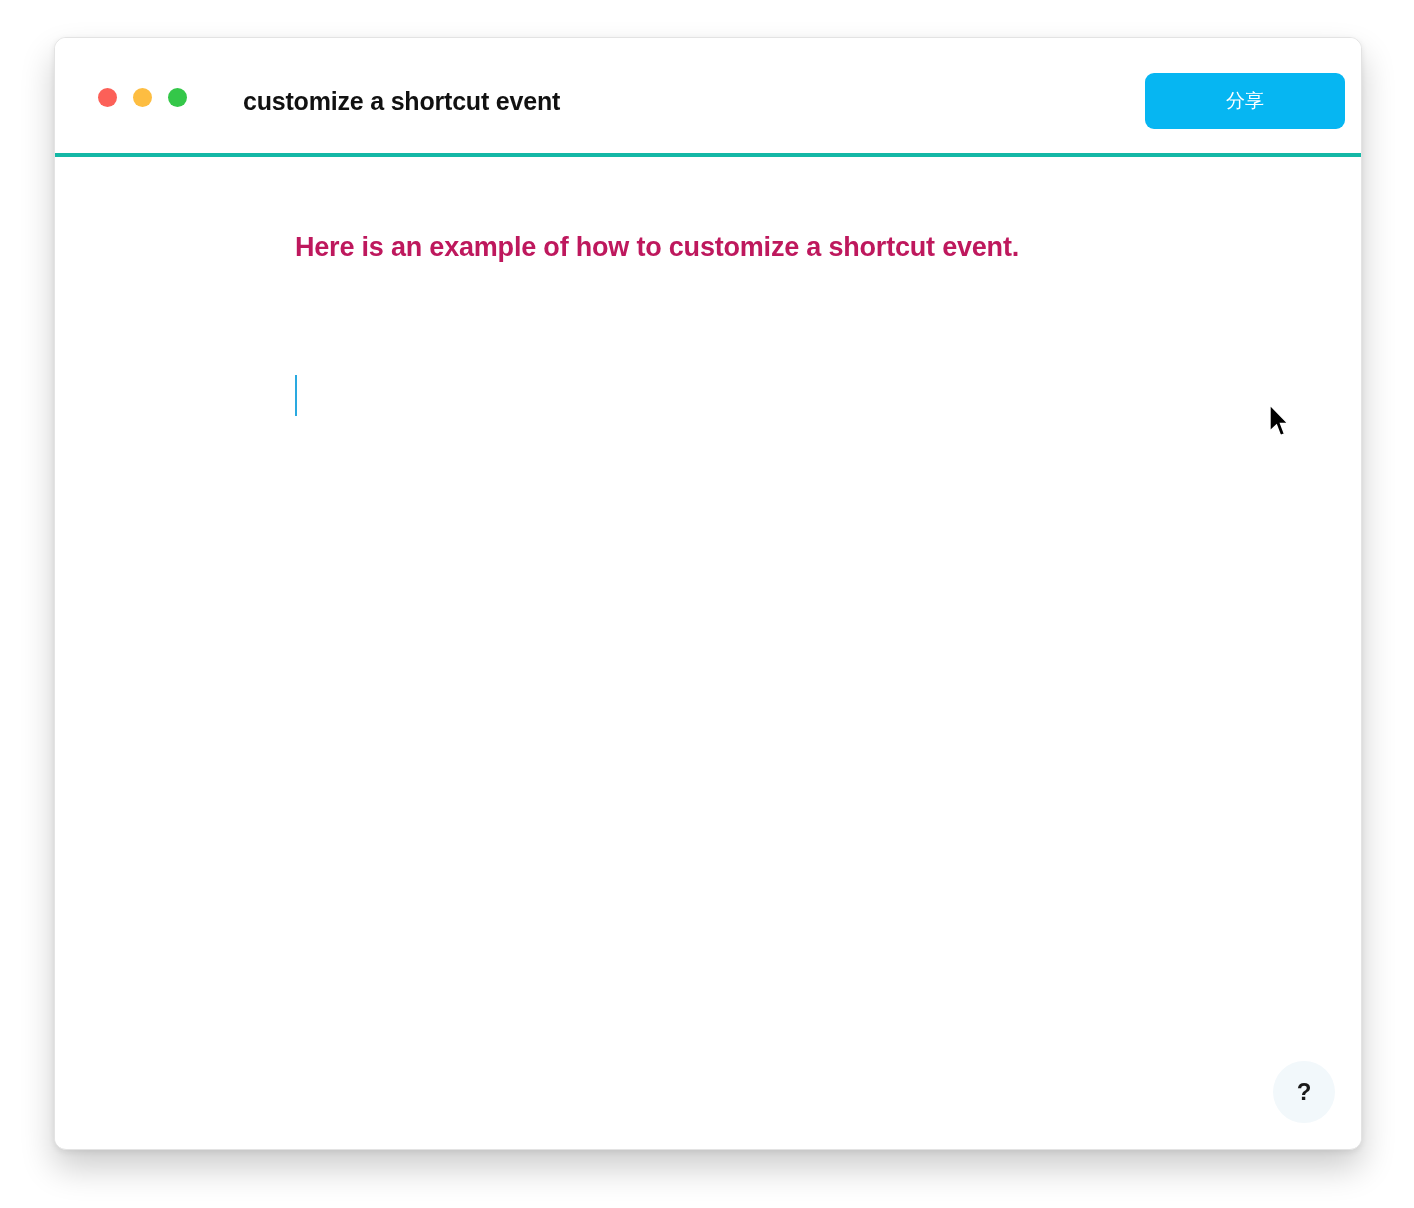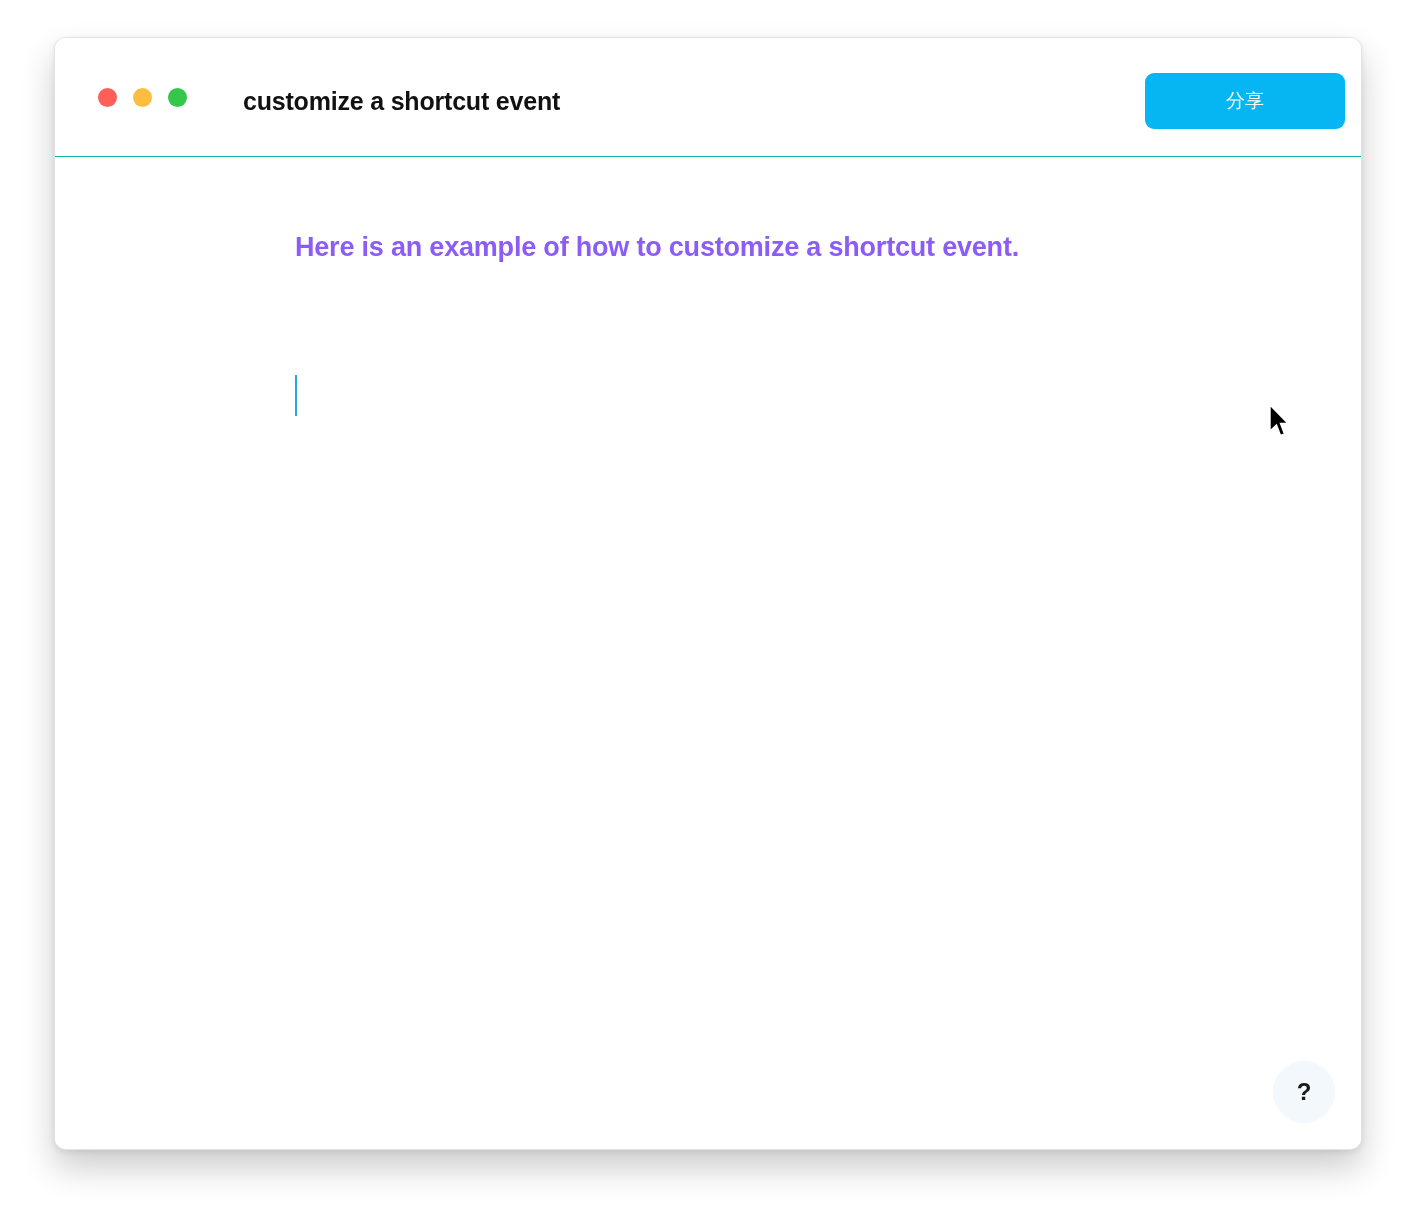--- a/index.html
+++ b/index.html
@@ -33,21 +33,21 @@
     border: 1px solid #e3e3e3;
     box-shadow: 0 18px 34px rgba(0,0,0,0.20), 0 2px 6px rgba(0,0,0,0.08);
     overflow: hidden;
   }
 
   
   .titlebar {
     position: relative;
     height: 119px;
     background: #ffffff;
-    border-bottom: 1px solid #14b8a6;
+    border-bottom: 4px solid #14b8a6;
     box-sizing: border-box;
   }
 
   .traffic-lights {
     position: absolute;
     left: 43px;
     top: 50px;
     display: flex;
     gap: 16px;
     align-items: center;
@@ -98,21 +98,21 @@
     height: 990px;
     background: #ffffff;
   }
 
   .doc-heading {
     position: absolute;
     left: 240px;
     top: 75px;
     font-size: 27px;
     font-weight: 700;
-    color: #8b5cf6;
+    color: #be185d;
     letter-spacing: -0.2px;
     white-space: nowrap;
   }
 
   .text-caret {
     position: absolute;
     left: 240px;
     top: 218px;
     width: 2px;
     height: 41px;

